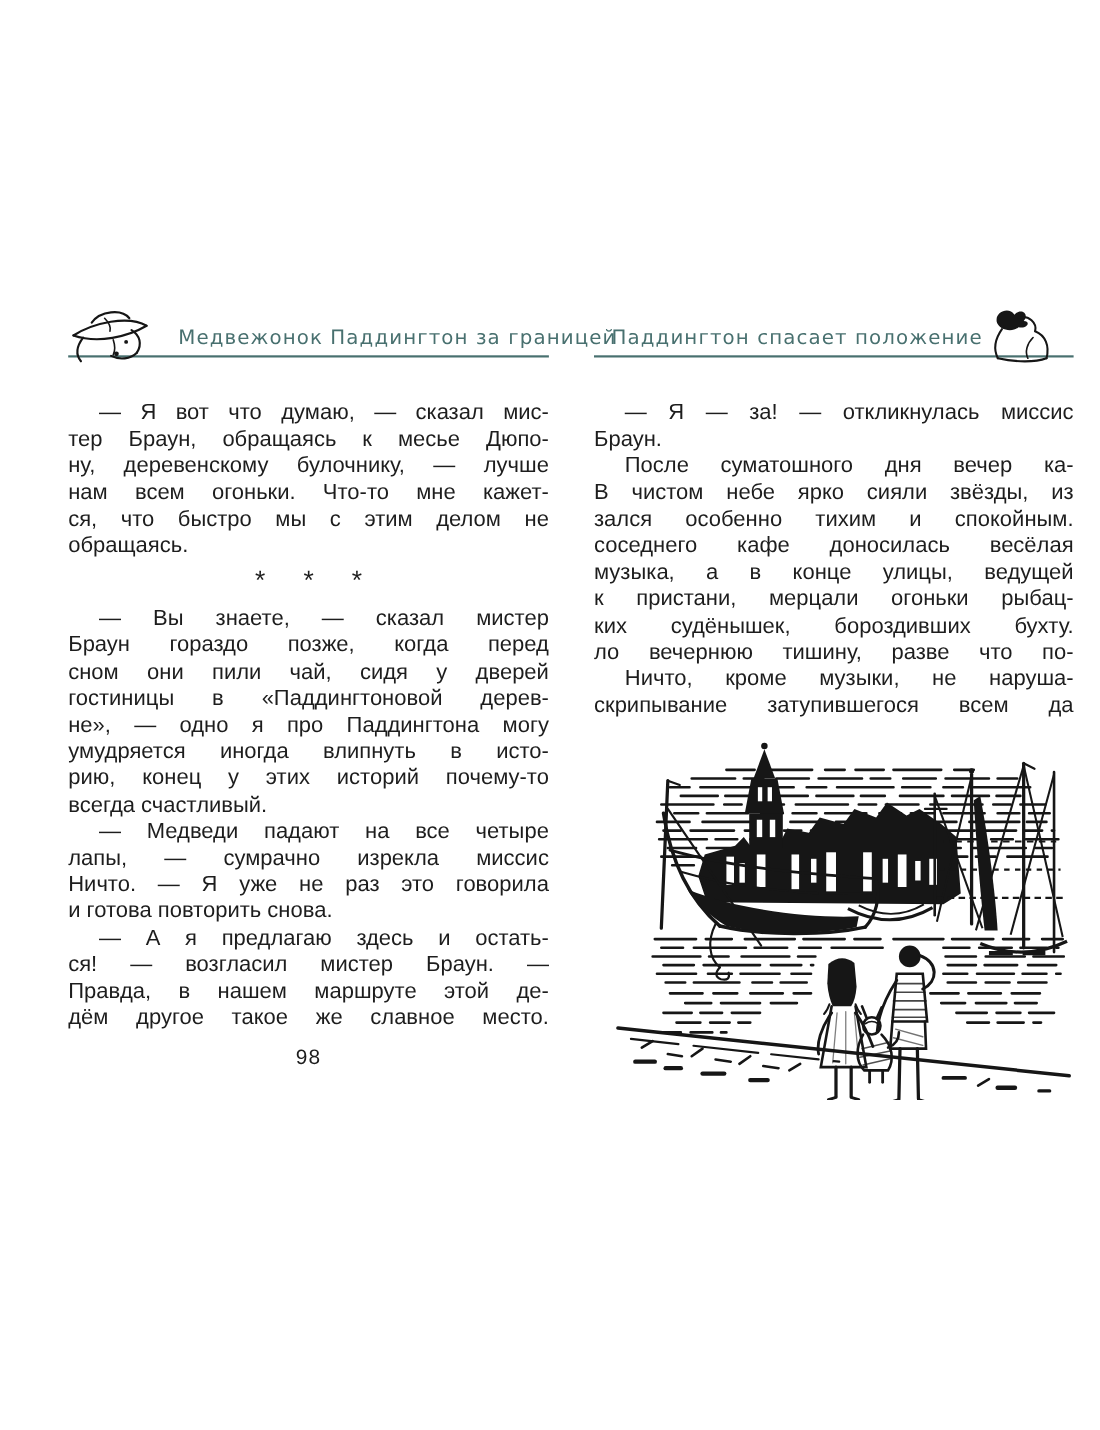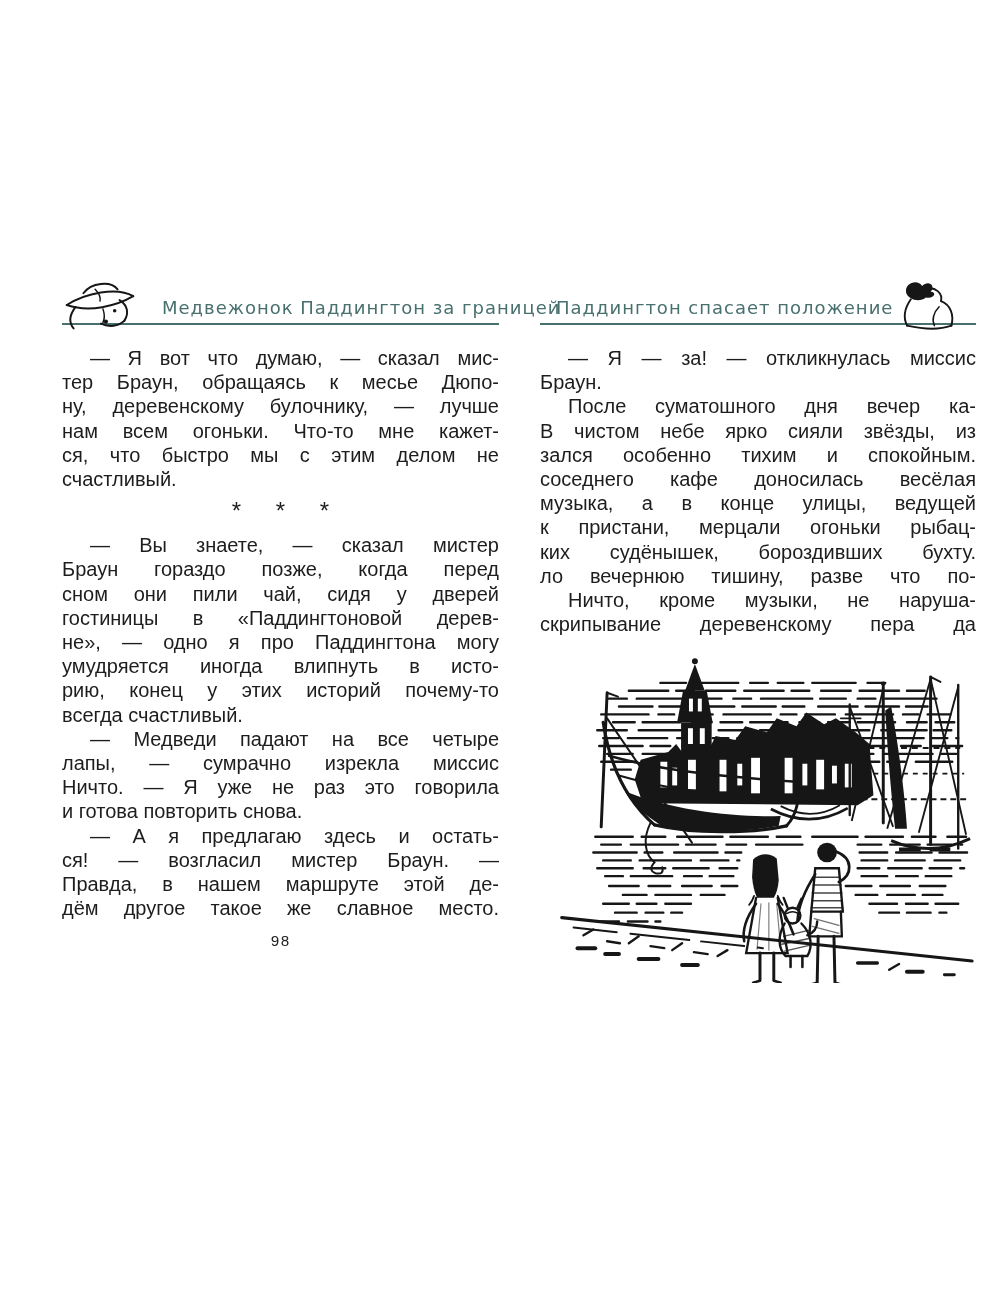--- a/index.html
+++ b/index.html
@@ -34,44 +34,43 @@
     color: var(--header-accent, #48706f);
     white-space: nowrap;
   }
   .hdr-title-left  { left: 100px; right: 0; text-align: center; }
   .hdr-title-right { left: 16px; }
   .bear { position: absolute; bottom: -7px; }
   .bear-left  { left: -6px; width: 88px; height: 52px; }
   .bear-right { right: 18px; width: 66px; height: 52px; }
 
   .textcol {
-    margin-top: 21px;
+    margin-top: 38px;
     font-size: 20px;
     line-height: 24.2px;
     color: var(--body-text, #1d1d1d);
   }
   .line { text-align: justify; text-align-last: justify; }
   .line.indent { text-indent: 28px; }
   .line.last { text-align-last: left; }
   .line.sep {
     text-align: center;
     text-align-last: center;
     font-size: 24px;
     letter-spacing: 14px;
     text-indent: 14px;
     height: 42px;
     line-height: 40px;
   }
   .pagenum {
     margin-top: 14px;
     text-align: center;
-    font-size: 15px;
+    font-size: 19px;
     letter-spacing: 1px;
     color: var(--body-text, #1d1d1d);
-    font-family: Liberation Mono, monospace;
   }
   .illus { margin: 13px 0 0 4px; padding: 0; }
   .illus svg { display: block; }
 </style>
 </head>
 <body>
 
 <div class="sheet">
 
   <section class="page left">
@@ -92,21 +91,21 @@
       </svg>
       <div class="hdr-title hdr-title-left">Медвежонок Паддингтон за границей</div>
     </header>
 
     <div class="textcol">
         <div class="line indent">— Я вот что думаю, — сказал мис-</div>
         <div class="line">тер Браун, обращаясь к месье Дюпо-</div>
         <div class="line">ну, деревенскому булочнику, — лучше</div>
         <div class="line">нам всем огоньки. Что-то мне кажет-</div>
         <div class="line">ся, что быстро мы с этим делом не</div>
-        <div class="line last">счастливый.</div>
+        <div class="line last">обращаясь.</div>
         <div class="line sep">* * *</div>
         <div class="line indent">— Вы знаете, — сказал мистер</div>
         <div class="line">Браун гораздо позже, когда перед</div>
         <div class="line">сном они пили чай, сидя у дверей</div>
         <div class="line">гостиницы в «Паддингтоновой дерев-</div>
         <div class="line">не», — одно я про Паддингтона могу</div>
         <div class="line">умудряется иногда влипнуть в исто-</div>
         <div class="line">рию, конец у этих историй почему-то</div>
         <div class="line last">всегда счастливый.</div>
         <div class="line indent">— Медведи падают на все четыре</div>
@@ -142,21 +141,21 @@
         <div class="line last">Браун.</div>
         <div class="line indent">После суматошного дня вечер ка-</div>
         <div class="line">В чистом небе ярко сияли звёзды, из</div>
         <div class="line">зался особенно тихим и спокойным.</div>
         <div class="line">соседнего кафе доносилась весёлая</div>
         <div class="line">музыка, а в конце улицы, ведущей</div>
         <div class="line">к пристани, мерцали огоньки рыбац-</div>
         <div class="line">ких судёнышек, бороздивших бухту.</div>
         <div class="line">ло вечернюю тишину, разве что по-</div>
         <div class="line indent">Ничто, кроме музыки, не наруша-</div>
-        <div class="line">скрипывание деревенскому пера да</div>
+        <div class="line">скрипывание затупившегося всем да</div>
       </div>
 
     <figure class="illus">
       <svg viewBox="0 0 436 338" width="430" height="334">
 
         <g stroke="var(--ink,#161616)" stroke-width="2.4" stroke-linecap="round" fill="none">
           <path d="M118 34 H352" stroke-dasharray="26 9 44 12 18 10"></path>
           <path d="M86 42 H388" stroke-dasharray="40 8 18 12 30 9"></path>
           <path d="M66 50 H402" stroke-dasharray="18 10 52 8 26 12"></path>
           <path d="M76 58 H396" stroke-dasharray="34 7 22 14 40 8"></path>

